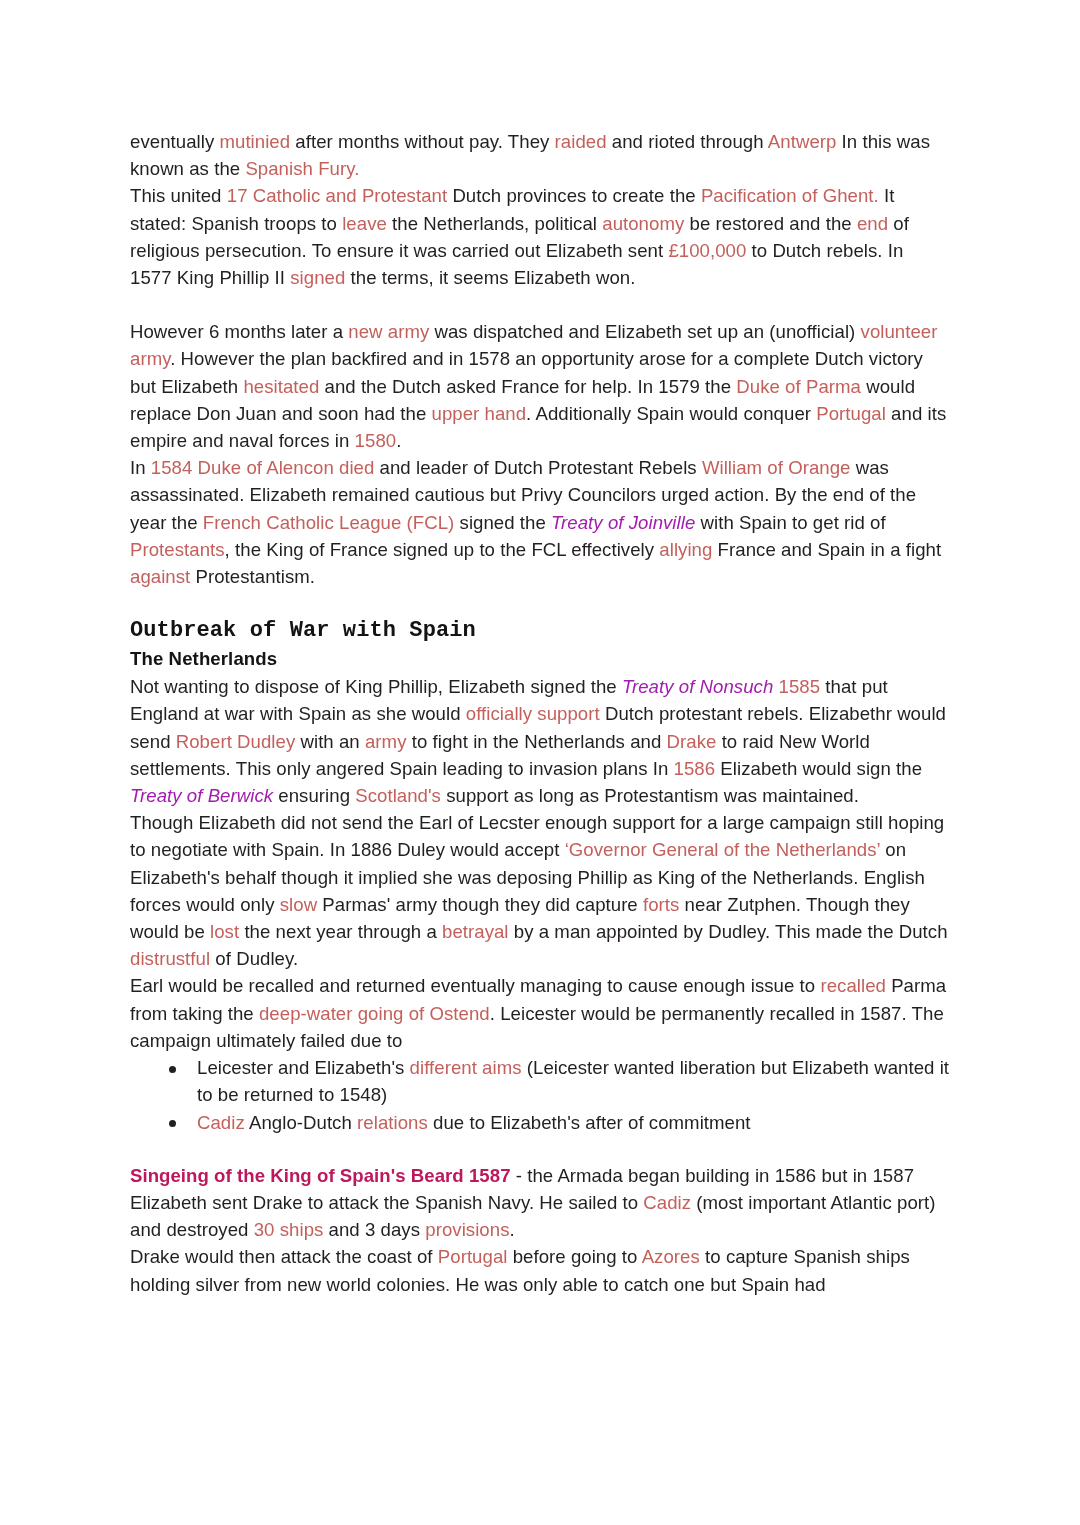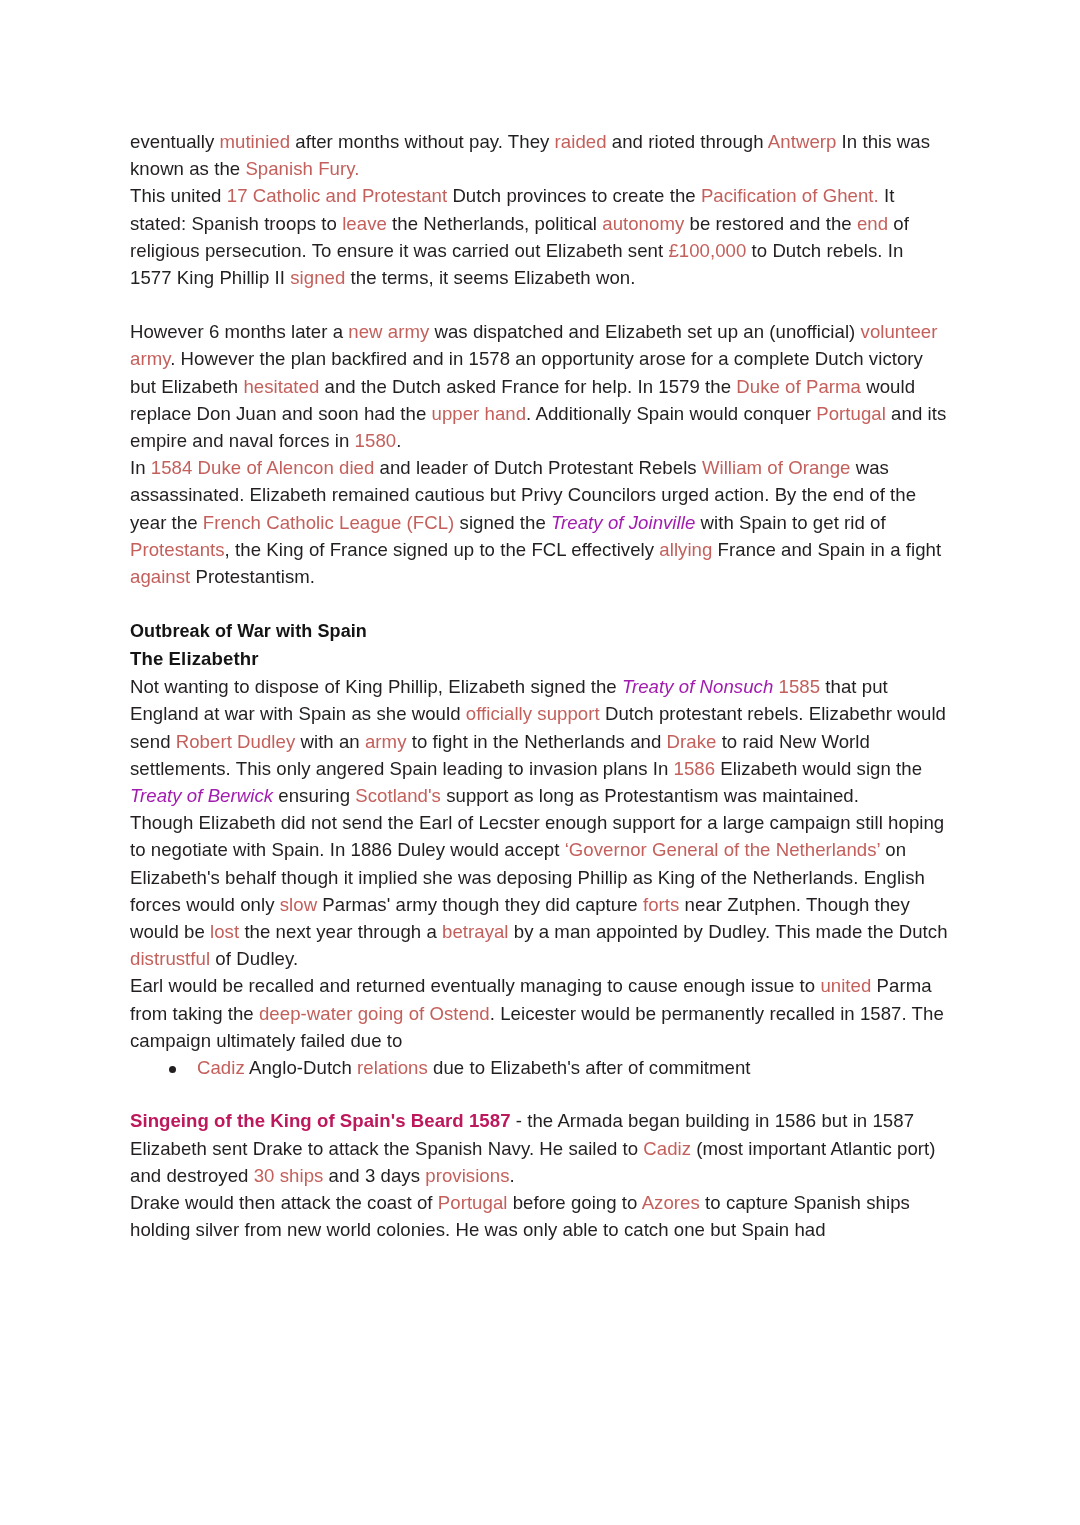--- a/index.html
+++ b/index.html
@@ -43,21 +43,22 @@
   h3.subheading {
     margin: 0;
     padding: 0;
     font-size: 18.6px;
     line-height: 28px;
     font-weight: bold;
     color: #141414;
     letter-spacing: 0.1px;
   }
   h2.heading {
-    font-size: 18px;
+    font-size: 22px;
+    font-family: Liberation Mono, monospace;
   }
   .hl {
     color: #c4605c;
   }
   .hl-it {
     color: #a21caf;
     font-style: italic;
   }
   .bold {
     font-weight: bold;
@@ -88,25 +89,26 @@
 </head>
 <body>
 
 <div class="page">
   <div class="doc-body" id="doc-body">
       <p class="para"><span>eventually </span><span class="hl">mutinied</span><span> after months without pay. They </span><span class="hl">raided</span><span> and rioted through </span><span class="hl">Antwerp</span><span> In this was known as the </span><span class="hl">Spanish Fury.</span><br><span>This united </span><span class="hl">17 Catholic and Protestant</span><span> Dutch provinces to create the </span><span class="hl">Pacification of Ghent.</span><span> It stated: Spanish troops to </span><span class="hl">leave</span><span> the Netherlands, political </span><span class="hl">autonomy</span><span> be restored and the </span><span class="hl">end</span><span> of religious persecution. To ensure it was carried out Elizabeth sent </span><span class="hl">£100,000</span><span> to Dutch rebels. In 1577 King Phillip II </span><span class="hl">signed</span><span> the terms, it seems Elizabeth won.</span></p>
       <div class="gap"></div>
       <p class="para"><span>However 6 months later a </span><span class="hl">new army</span><span> was dispatched and Elizabeth set up an (unofficial) </span><span class="hl">volunteer army</span><span>. However the plan backfired and in 1578 an opportunity arose for a complete Dutch victory but Elizabeth </span><span class="hl">hesitated</span><span> and the Dutch asked France for help. In 1579 the </span><span class="hl">Duke of Parma</span><span> would replace Don Juan and soon had the </span><span class="hl">upper hand</span><span>. Additionally Spain would conquer </span><span class="hl">Portugal</span><span> and its empire and naval forces in </span><span class="hl">1580</span><span>.</span><br><span>In </span><span class="hl">1584 Duke of Alencon died</span><span> and leader of Dutch Protestant Rebels </span><span class="hl">William of Orange</span><span> was assassinated. Elizabeth remained cautious but Privy Councilors urged action. By the end of the year the </span><span class="hl">French Catholic League (FCL)</span><span> signed the </span><span class="hl-it">Treaty of Joinville</span><span> with Spain to get rid of </span><span class="hl">Protestants</span><span>, the King of France signed up to the FCL effectively </span><span class="hl">allying</span><span> France and Spain in a fight </span><span class="hl">against</span><span> Protestantism.</span></p>
       <div class="gap"></div>
       <h2 class="heading">Outbreak of War with Spain</h2>
-      <h3 class="subheading">The Elizabethr</h3>
+      <h3 class="subheading">The Netherlands</h3>
       <p class="para"><span>Not wanting to dispose of King Phillip, Elizabeth signed the </span><span class="hl-it">Treaty of Nonsuch</span><span class="hl"> 1585</span><span> that put England at war with Spain as she would </span><span class="hl">officially support</span><span> Dutch protestant rebels. Elizabethr would send </span><span class="hl">Robert Dudley</span><span> with an </span><span class="hl">army</span><span> to fight in the Netherlands and </span><span class="hl">Drake</span><span> to raid New World settlements. This only angered Spain leading to invasion plans In </span><span class="hl">1586</span><span> Elizabeth would sign the </span><span class="hl-it">Treaty of Berwick</span><span> ensuring </span><span class="hl">Scotland's</span><span> support as long as Protestantism was maintained.</span></p>
       <div class="gap" style="height: 0px;"></div>
       <p class="para"><span>Though Elizabeth did not send the Earl of Lecster enough support for a large campaign still hoping to negotiate with Spain. In 1886 Duley would accept </span><span class="hl">‘Governor General of the Netherlands’</span><span> on Elizabeth's behalf though it implied she was deposing Phillip as King of the Netherlands. English forces would only </span><span class="hl">slow</span><span> Parmas' army though they did capture </span><span class="hl">forts</span><span> near Zutphen. Though they would be </span><span class="hl">lost</span><span> the next year through a </span><span class="hl">betrayal</span><span> by a man appointed by Dudley. This made the Dutch </span><span class="hl">distrustful</span><span> of Dudley.</span></p>
       <div class="gap" style="height: 0px;"></div>
-      <p class="para"><span>Earl would be recalled and returned eventually managing to cause enough issue to </span><span class="hl">united</span><span> Parma from taking the </span><span class="hl">deep-water going of Ostend</span><span>. Leicester would be permanently recalled in 1587. The campaign ultimately failed due to</span></p>
+      <p class="para"><span>Earl would be recalled and returned eventually managing to cause enough issue to </span><span class="hl">recalled</span><span> Parma from taking the </span><span class="hl">deep-water going of Ostend</span><span>. Leicester would be permanently recalled in 1587. The campaign ultimately failed due to</span></p>
       <ul class="bullets">
+        <li><span>Leicester and Elizabeth's </span><span class="hl">different aims</span><span> (Leicester wanted liberation but Elizabeth wanted it to be returned to 1548)</span></li>
         <li><span class="hl">Cadiz</span><span> Anglo-Dutch </span><span class="hl">relations</span><span> due to Elizabeth's after of commitment</span></li>
       </ul>
       <div class="gap-sm"></div>
       <p class="para"><span class="bold">Singeing of the King of Spain's Beard 1587</span><span> - the Armada began building in 1586 but in 1587 Elizabeth sent Drake to attack the Spanish Navy. He sailed to </span><span class="hl">Cadiz</span><span> (most important Atlantic port) and destroyed </span><span class="hl">30 ships</span><span> and 3 days </span><span class="hl">provisions</span><span>.</span><br><span>Drake would then attack the coast of </span><span class="hl">Portugal</span><span> before going to </span><span class="hl">Azores</span><span> to capture Spanish ships holding silver from new world colonies. He was only able to catch one but Spain had</span></p>
     </div>
 </div>
 
 </body></html>

